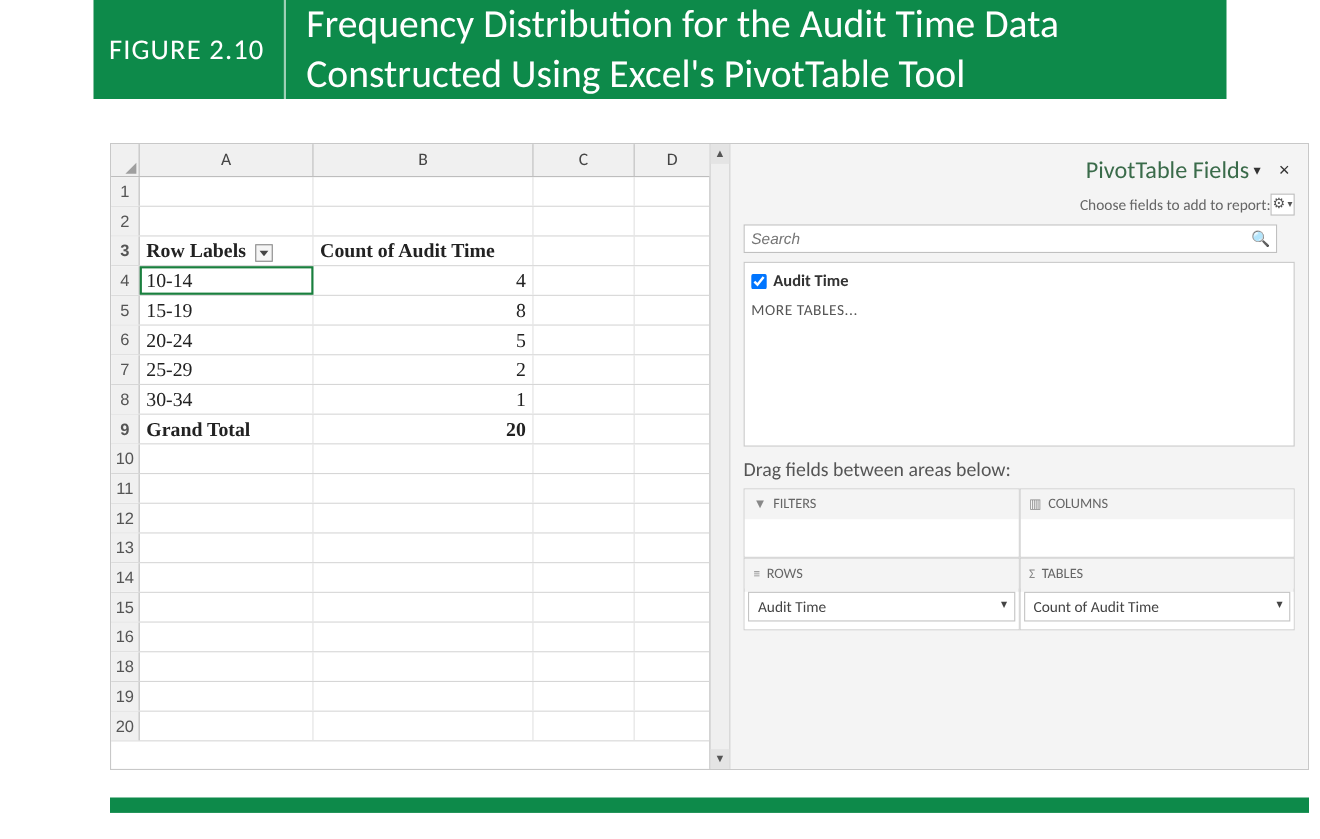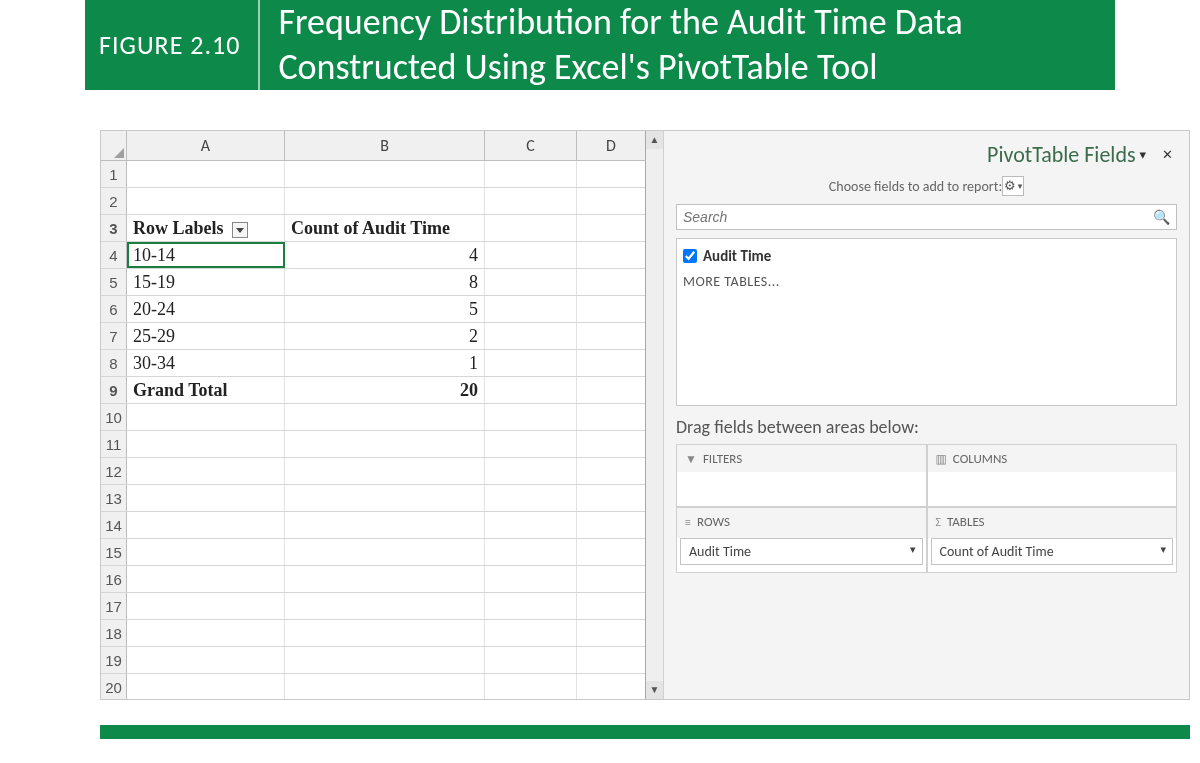--- a/index.html
+++ b/index.html
@@ -186,38 +186,38 @@
   }
   .pane-ctrls span {
     cursor: pointer;
     padding: 0 4px;
   }
   .pane-sub {
     padding: 2px 12px 8px 12px;
     font-size: 14px;
     color: #666;
     display: flex;
-    justify-content: center;
+    justify-content: flex-end;
     align-items: center;
   }
   .gear {
     width: 22px; height: 20px;
     border: 1px solid #bbb;
     background: #fff;
     text-align: center;
     line-height: 18px;
     font-size: 13px;
     color: #555;
     display: flex;
     align-items: center;
     justify-content: center;
     gap: 2px;
   }
   .search-wrap {
-    margin: 0 12px 8px 12px;
+    margin: 0 28px 8px 12px;
     position: relative;
   }
   .search-wrap input {
     width: 100%;
     height: 26px;
     border: 1px solid #c0c0c0;
     background: #fff;
     padding: 2px 26px 2px 6px;
     font-size: 14px;
     color: #888;
@@ -439,27 +439,20 @@
         </div>
       <div class="row">
           <div class="row-h">15</div>
           <div class="cell cA"></div>
           <div class="cell cB"></div>
           <div class="cell cC"></div>
           <div class="cell cD"></div>
         </div>
       <div class="row">
           <div class="row-h">16</div>
-          <div class="cell cA"></div>
-          <div class="cell cB"></div>
-          <div class="cell cC"></div>
-          <div class="cell cD"></div>
-        </div>
-      <div class="row">
-          <div class="row-h">17</div>
           <div class="cell cA"></div>
           <div class="cell cB"></div>
           <div class="cell cC"></div>
           <div class="cell cD"></div>
         </div>
       <div class="row">
           <div class="row-h">18</div>
           <div class="cell cA"></div>
           <div class="cell cB"></div>
           <div class="cell cC"></div>

